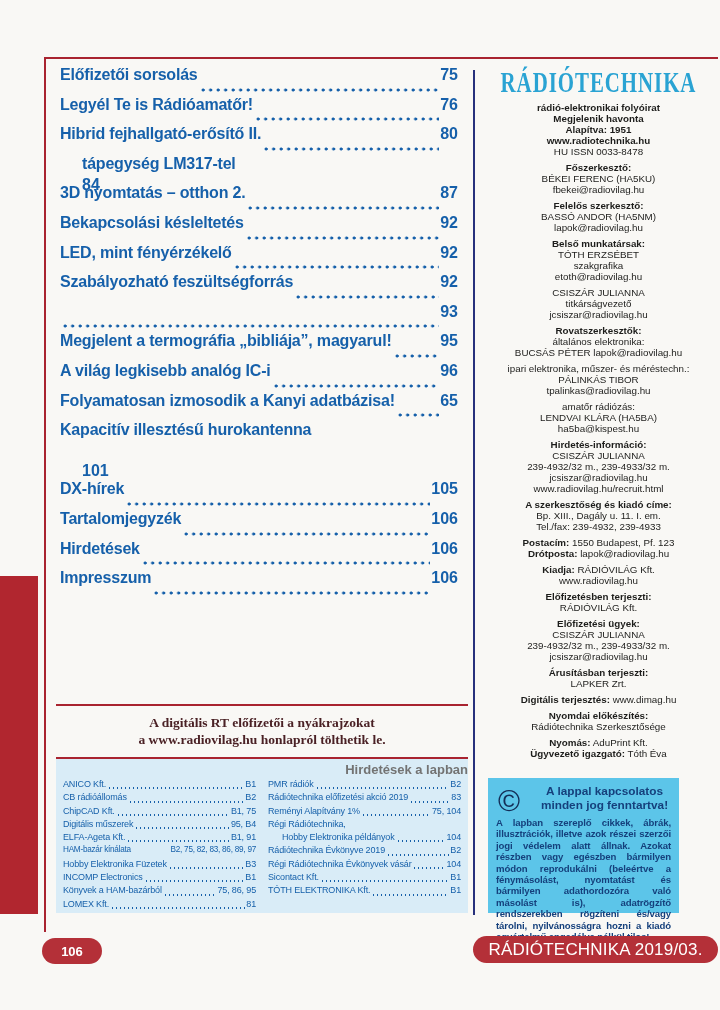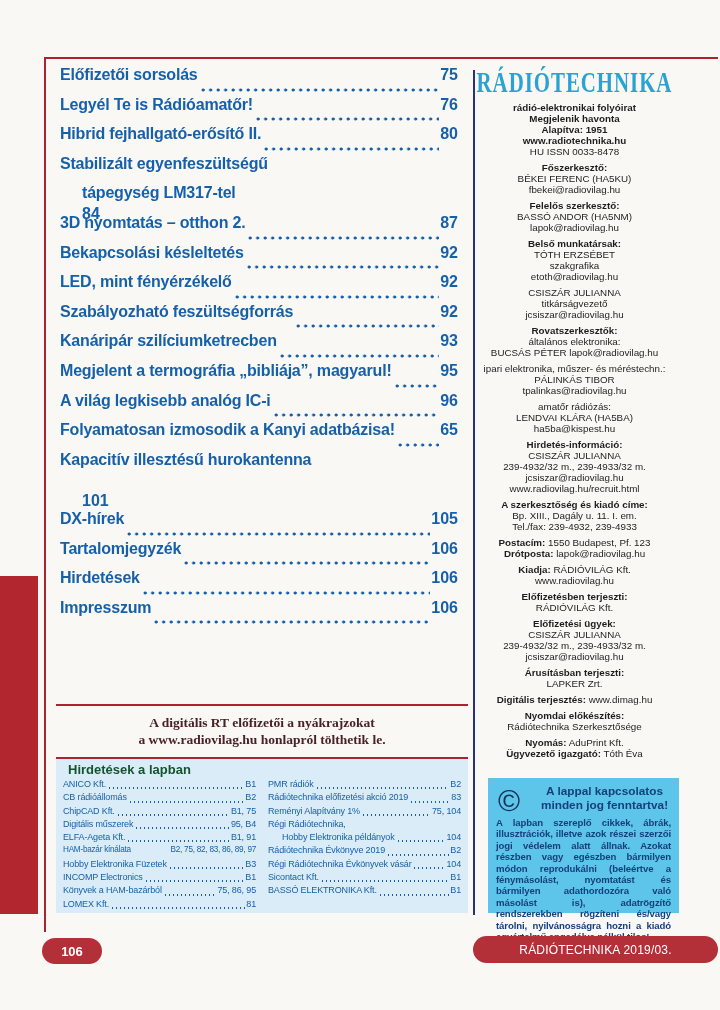--- a/index.html
+++ b/index.html
@@ -27,51 +27,51 @@
   .toc-row.indent{padding-left:22px;flex-direction:column;}
   .toc-row.noleader .dots{visibility:hidden;}
 
   
   .notice-rule{position:absolute;left:56px;top:704px;width:412px;height:2px;background:#a92430;}
   .notice{position:absolute;left:56px;top:714px;width:412px;text-align:center;
     font-family:"Liberation Serif",serif;font-weight:bold;color:#4a2125;font-size:13.5px;line-height:17px;}
 
   
   .ads-box{position:absolute;left:56px;top:757px;width:412px;height:156px;background:#d9ecf7;border-top:2px solid #a92430;box-sizing:border-box;}
-  .ads-title{text-align:left;color:#14532d;font-weight:bold;font-size:13px;margin:3px 0 2px 12px;}
+  .ads-title{text-align:right;color:#737373;font-weight:bold;font-size:13px;margin:3px 0 2px 12px;}
   .ads-cols{display:flex;padding:0 7px;gap:12px;}
   .ads-col{flex:1;min-width:0;overflow:hidden;}
   .ads-row{display:flex;align-items:baseline;height:13.3px;color:#1660aa;font-weight:normal;font-size:9px;letter-spacing:-0.15px;text-align:right;}
   .ads-name{white-space:nowrap;}
   .ads-row .dots{flex:1;min-width:0;align-self:flex-end;height:4px;margin:0 1px 2px 2px;
     background-image:radial-gradient(circle at 1.5px 2px,#1660aa 0.9px,transparent 1.1px);
     background-size:4px 4px;background-repeat:repeat-x;}
   .ads-pages{white-space:nowrap;}
   .ads-row.no-dots .dots{visibility:hidden;}
   .ads-row.indent{padding-left:14px;}
   .ads-row.tight{font-size:8.2px;letter-spacing:-0.25px;}
 
   
-  .mast{position:absolute;left:456px;top:66px;width:237px;text-align:center;color:#1d1d1b;}
+  .mast{position:absolute;left:480px;top:66px;width:237px;text-align:center;color:#1d1d1b;}
   .mast-logo{font-family:"Liberation Serif",serif;font-weight:bold;color:#2aa3d3;font-size:22px;letter-spacing:1px;
     transform:scale(0.95,1.3);transform-origin:center top;margin-bottom:10px;}
   .mh-line{font-size:9.8px;line-height:11px;}
   .mh-line b{font-weight:bold;}
   .mh-line.gap{margin-top:5px;}
 
   
   .copy-box{position:absolute;left:488px;top:778px;width:191px;height:135px;background:#5cc5e9;box-sizing:border-box;padding:7px 8px 0 8px;color:#15407c;}
   .copy-symbol{position:absolute;left:10px;top:8px;font-size:30px;line-height:30px;font-weight:normal;color:#132d56;}
   .copy-title{margin-left:42px;text-align:center;font-weight:bold;font-size:11.8px;line-height:13.5px;margin-bottom:5px;}
   .copy-body{font-weight:bold;font-size:9.6px;line-height:11.4px;text-align:justify;letter-spacing:-0.1px;}
 
   
   .pill{position:absolute;background:#b43038;color:#ffffff;border-radius:14px;display:flex;align-items:center;justify-content:center;font-weight:bold;}
   .pill-page{left:42px;top:938px;width:60px;height:26px;font-size:13px;}
-  .pill-issue{left:473px;top:936px;width:245px;height:27px;font-size:12px;font-weight:normal;letter-spacing:0.2px;text-align:right;}
+  .pill-issue{left:473px;top:936px;width:245px;height:27px;font-size:17px;font-weight:normal;letter-spacing:0.2px;text-align:right;}
 </style>
 </head>
 <body>
 
 <div class="page">
 
   <div class="rule-top"></div>
   <div class="border-left"></div>
   <div class="divider"></div>
 
@@ -94,25 +94,20 @@
           <span class="dots"></span>
           <span class="toc-page">76</span>
         </div>
 
         <div class="toc-row">
           <span class="toc-label">Hibrid fejhallgató-erősítő II.</span>
           <span class="dots"></span>
           <span class="toc-page">80</span>
         </div>
 
-        <div class="toc-row noleader">
-          <span class="toc-label">Stabilizált egyenfeszültségű</span>
-          <span class="dots"></span>
-          <span class="toc-page"></span>
-        </div>
 
         <div class="toc-row indent">
           <span class="toc-label">tápegység LM317-tel</span>
           <span class="dots"></span>
           <span class="toc-page">84</span>
         </div>
 
         <div class="toc-row">
           <span class="toc-label">3D nyomtatás – otthon 2.</span>
           <span class="dots"></span>
@@ -131,21 +126,20 @@
           <span class="toc-page">92</span>
         </div>
 
         <div class="toc-row">
           <span class="toc-label">Szabályozható feszültségforrás</span>
           <span class="dots"></span>
           <span class="toc-page">92</span>
         </div>
 
         <div class="toc-row">
-          <span class="toc-label">Kanáripár szilíciumketrecben</span>
           <span class="dots"></span>
           <span class="toc-page">93</span>
         </div>
 
         <div class="toc-row">
           <span class="toc-label">Megjelent a termográfia „bibliája”, magyarul!</span>
           <span class="dots"></span>
           <span class="toc-page">95</span>
         </div>
 
@@ -313,21 +307,21 @@
             <span class="ads-pages">104</span>
           </div>
 
           <div class="ads-row">
             <span class="ads-name">Sicontact Kft.</span>
             <span class="dots"></span>
             <span class="ads-pages">B1</span>
           </div>
 
           <div class="ads-row">
-            <span class="ads-name">BASSÓ ELEKTRONIKA Kft.</span>
+            <span class="ads-name">TÓTH ELEKTRONIKA Kft.</span>
             <span class="dots"></span>
             <span class="ads-pages">B1</span>
           </div>
         </div>
     </div>
   </div>
 
   <div class="mast">
     <div class="mast-logo">RÁDIÓTECHNIKA</div>
     <div>

